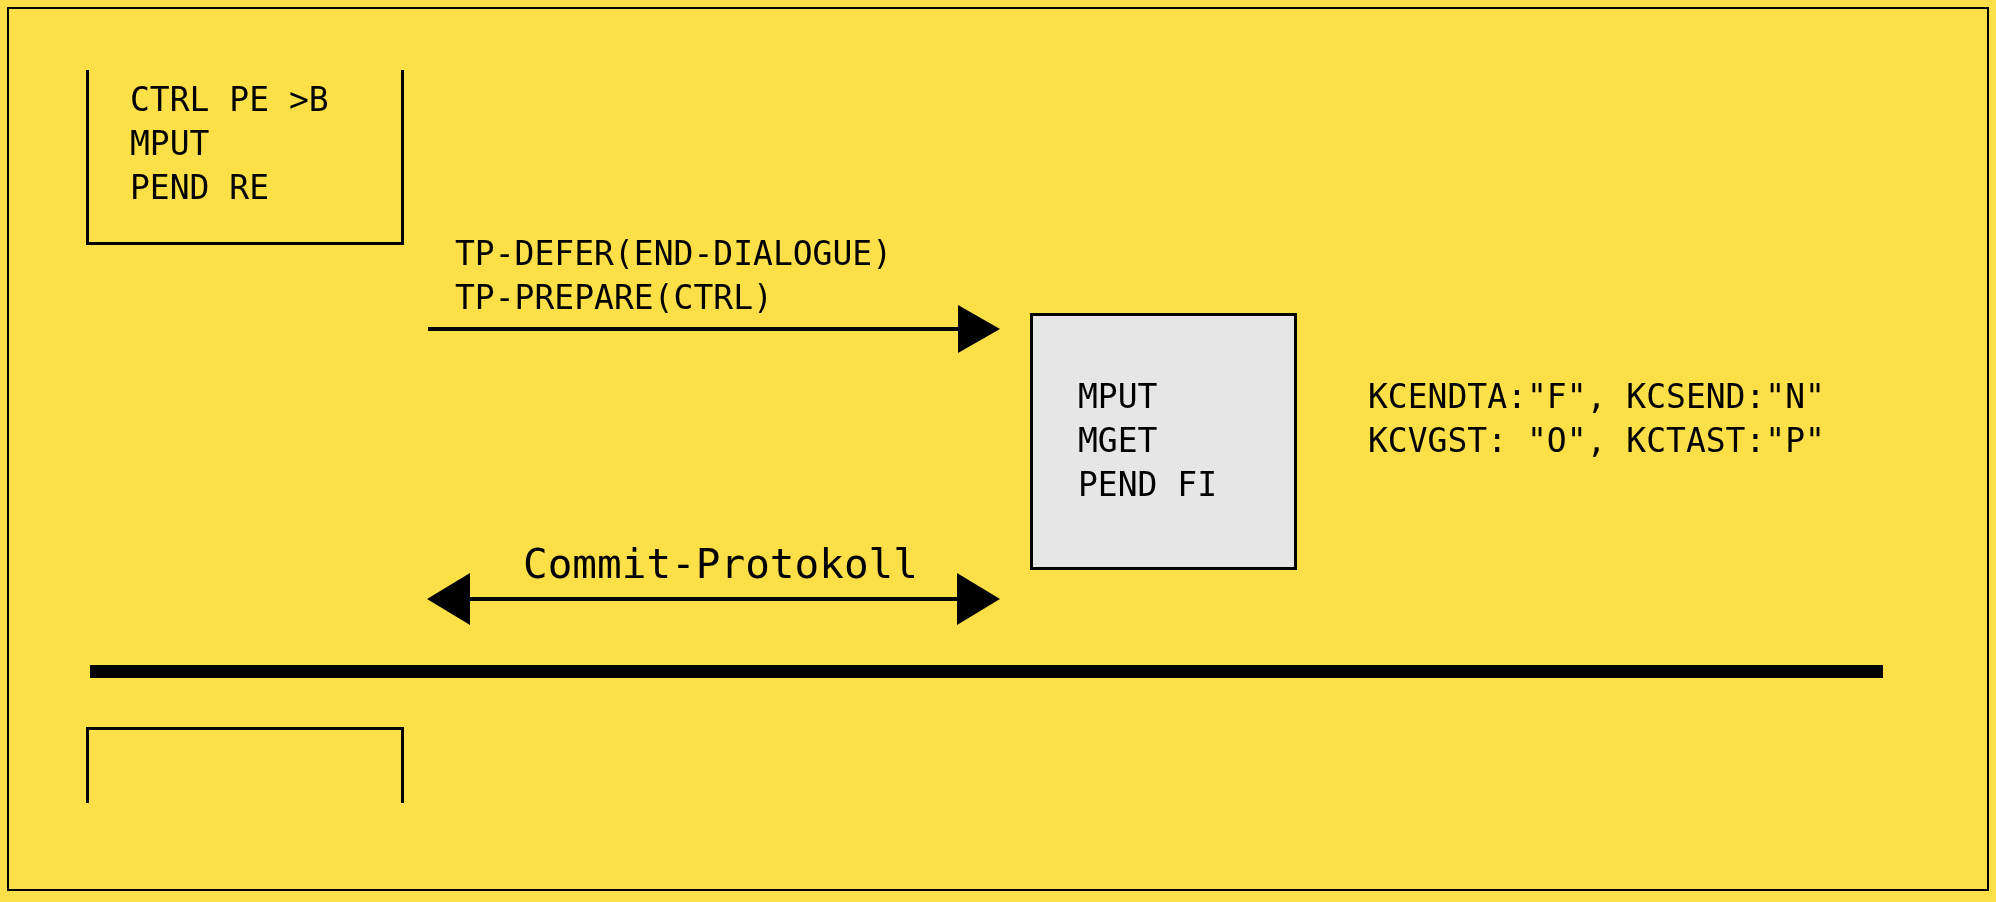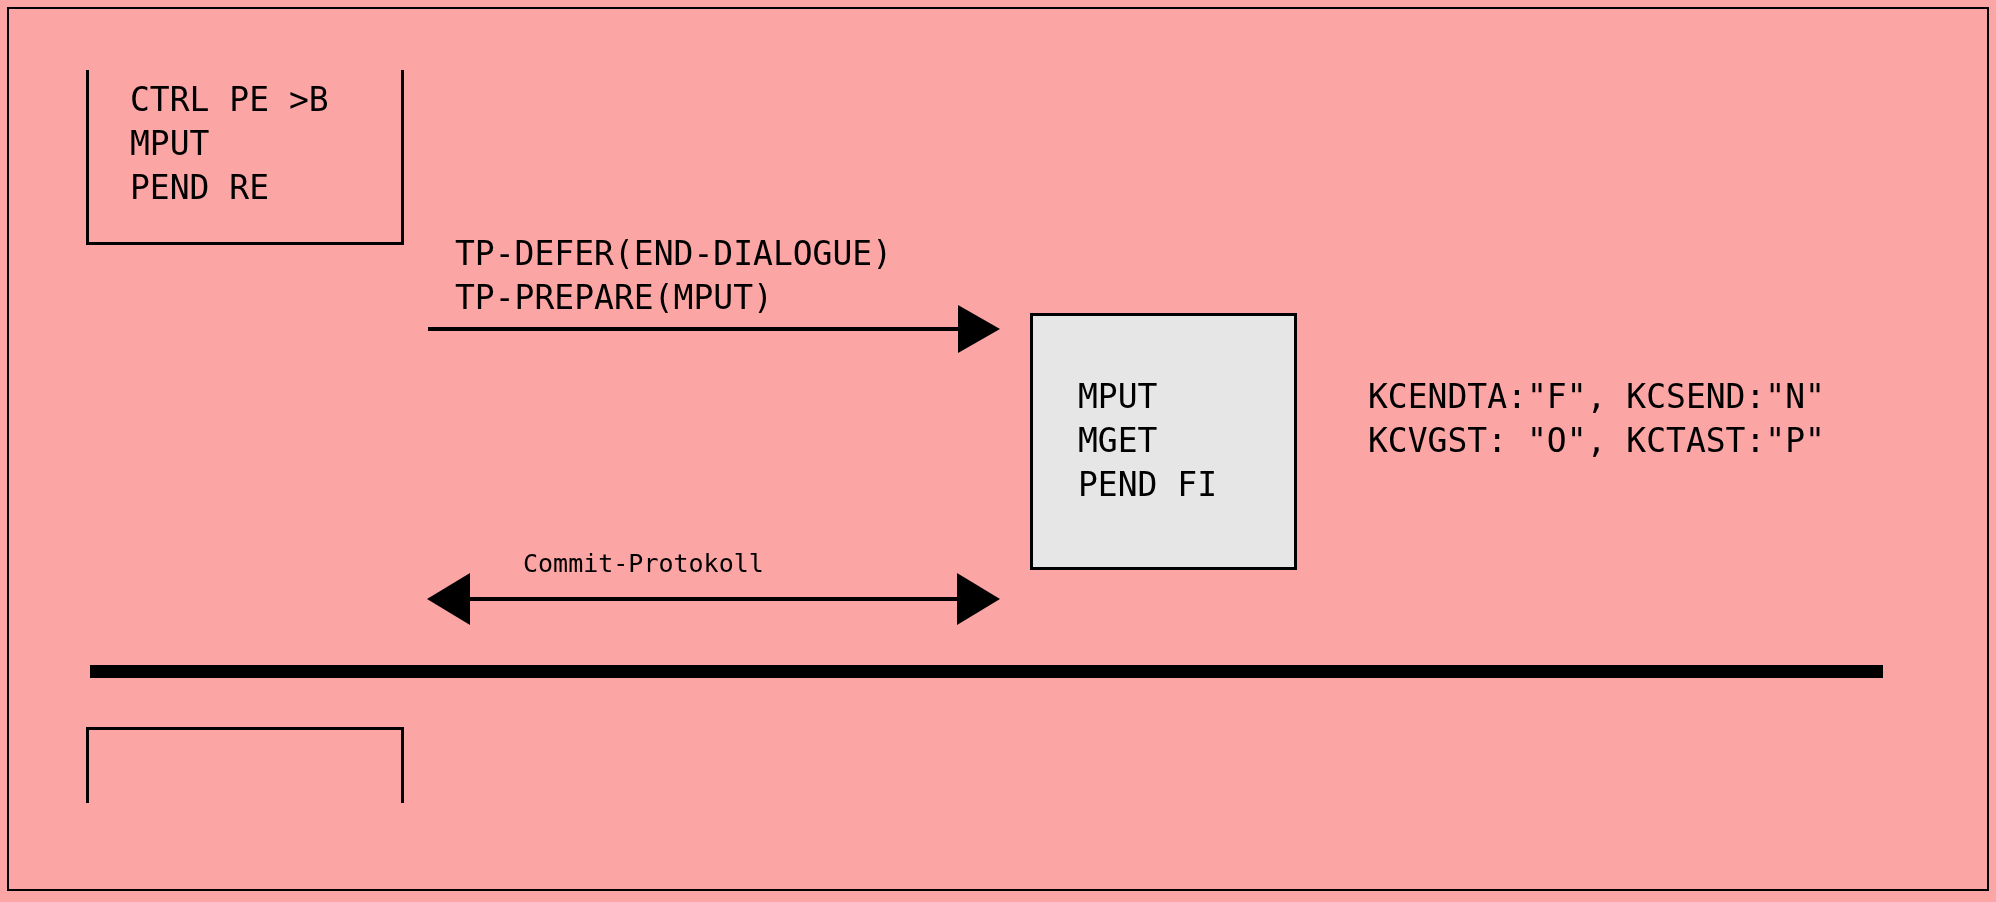--- a/index.html
+++ b/index.html
@@ -7,21 +7,21 @@
     padding: 0;
     background: #ffffff;
   }
   body {
     font-family: "DejaVu Sans Mono", "Liberation Mono", monospace;
   }
   #canvas {
     position: relative;
     width: 1996px;
     height: 902px;
-    background: #fca5a5;
+    background: #fde047;
     overflow: hidden;
   }
   .frame {
     position: absolute;
     left: 7px;
     top: 7px;
     width: 1982px;
     height: 884px;
     border: 2px solid #000000;
     box-sizing: border-box;
@@ -78,21 +78,21 @@
   
   .arrow1-label {
     left: 455px;
     top: 232px;
     font-size: 33px;
   }
   
   .arrow2-label {
     left: 523px;
     top: 542px;
-    font-size: 25px;
+    font-size: 41px;
   }
   
   .arrows {
     position: absolute;
     left: 0;
     top: 0;
     width: 1996px;
     height: 902px;
     pointer-events: none;
   }
@@ -126,21 +126,21 @@
 <div id="canvas">
 
   <div class="frame"></div>
 
   <div class="box-top-left"></div>
   <div class="mono-text box-top-left-text">CTRL PE &gt;B
 MPUT
 PEND RE</div>
 
   <div class="mono-text arrow1-label">TP-DEFER(END-DIALOGUE)
-TP-PREPARE(MPUT)</div>
+TP-PREPARE(CTRL)</div>
 
   <div class="box-gray"></div>
   <div class="mono-text box-gray-text">MPUT
 MGET
 PEND FI</div>
 
   <div class="mono-text kc-text">KCENDTA:"F", KCSEND:"N"
 KCVGST: "O", KCTAST:"P"</div>
 
   <div class="mono-text arrow2-label">Commit-Protokoll</div>

